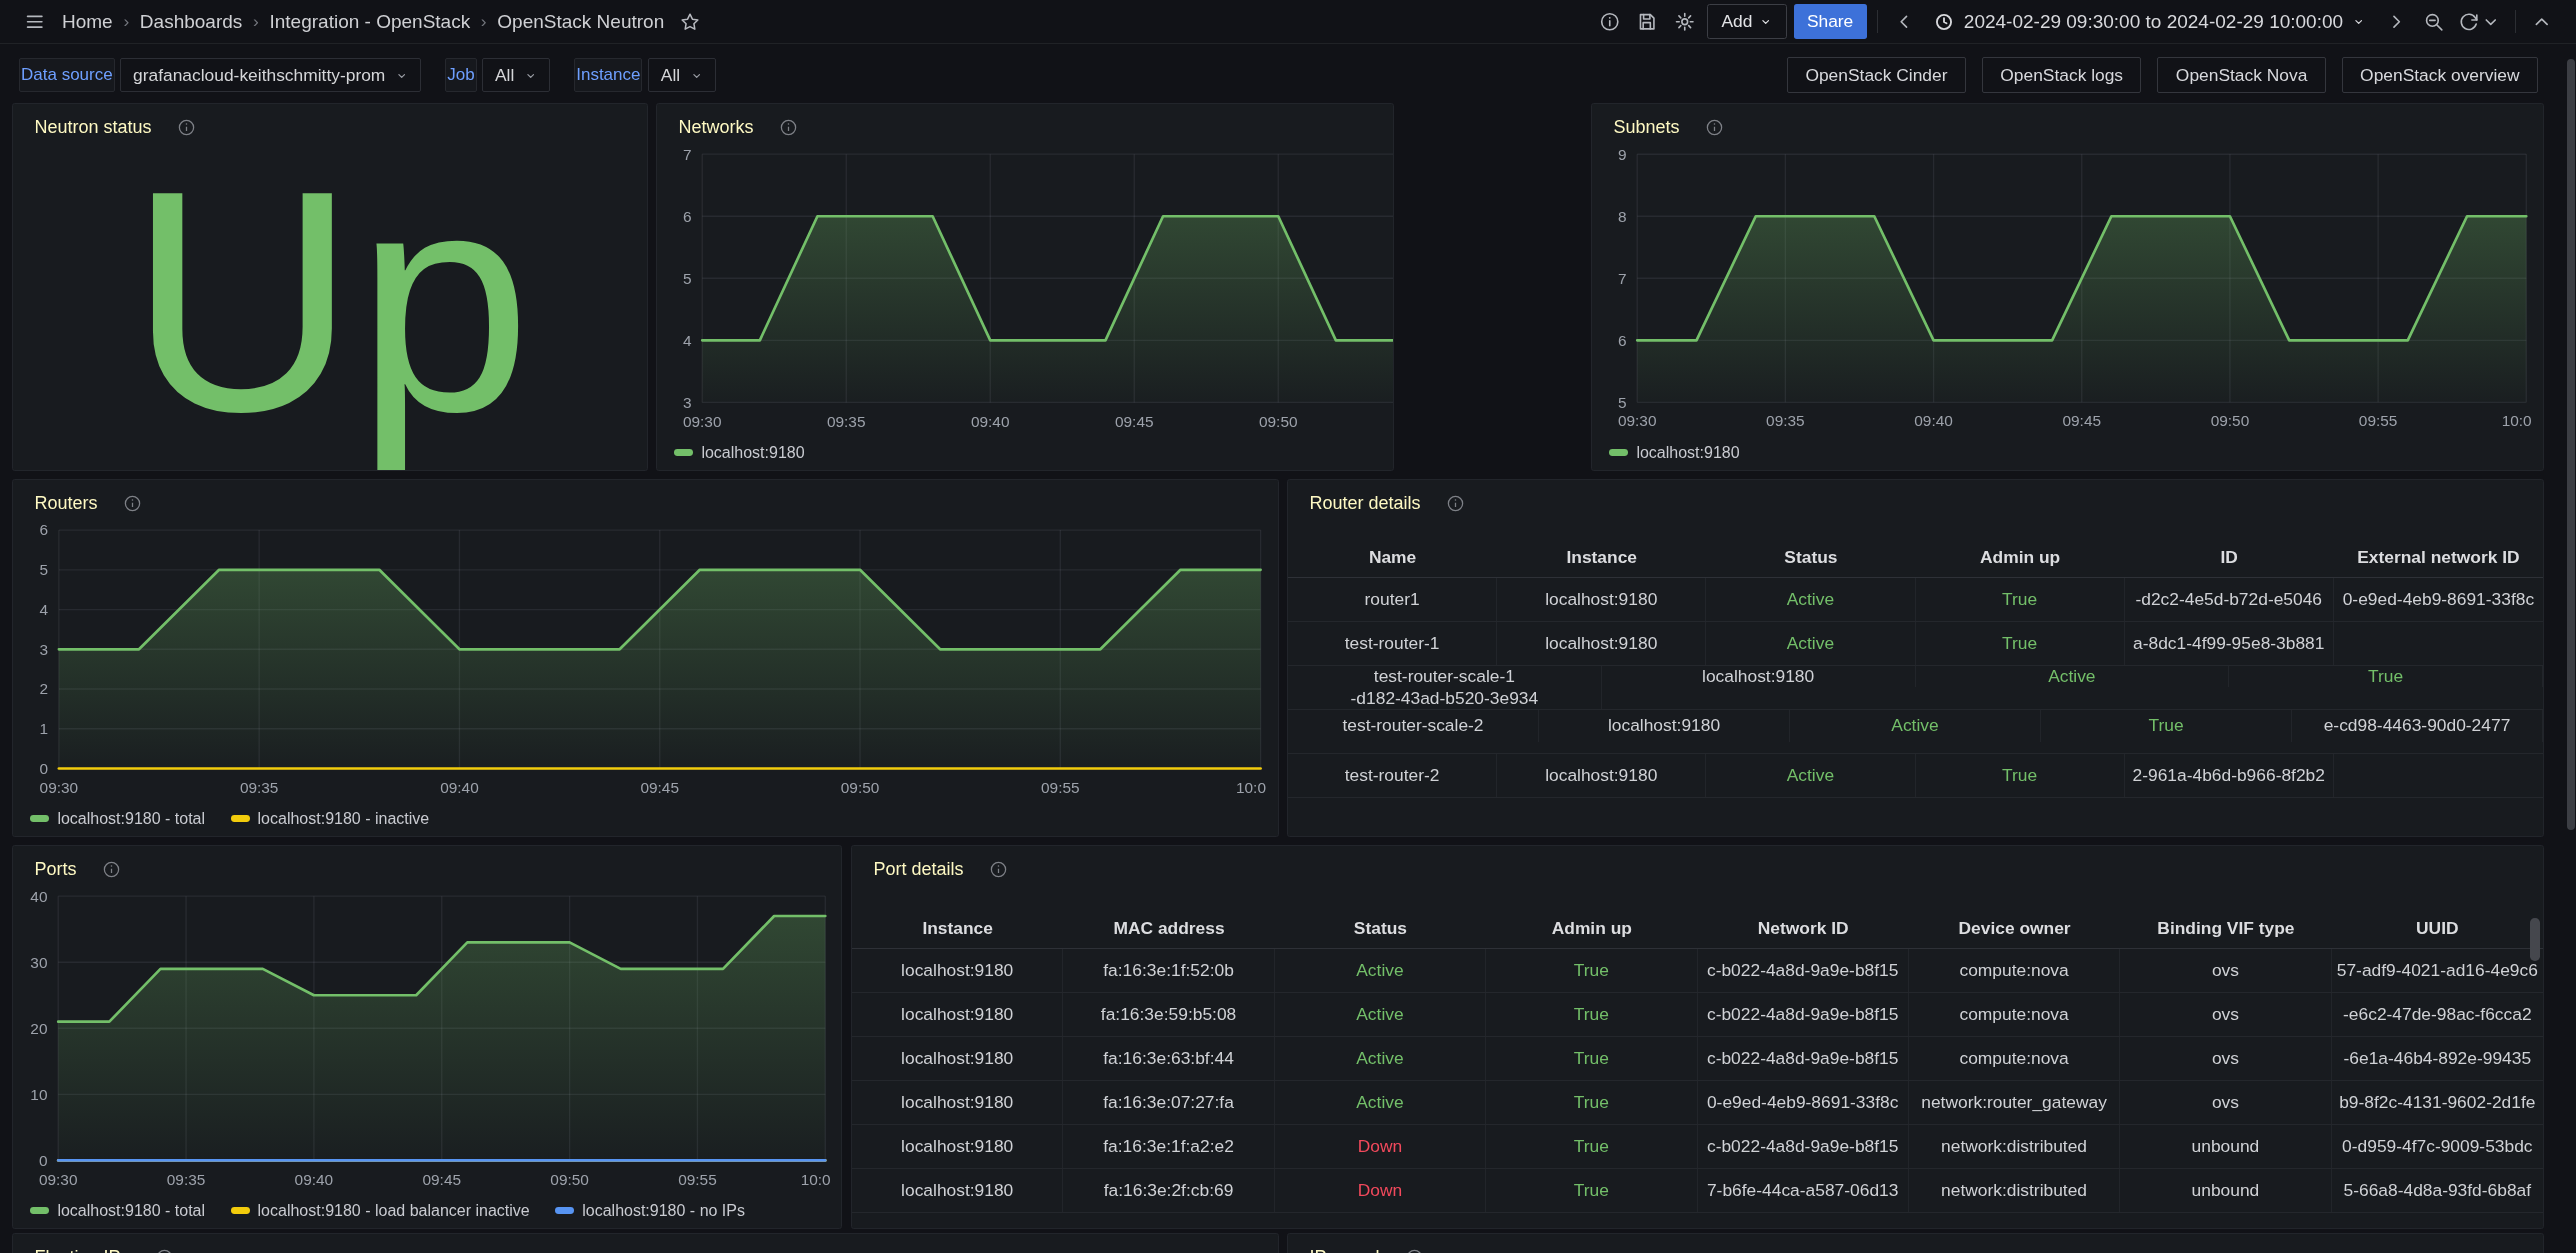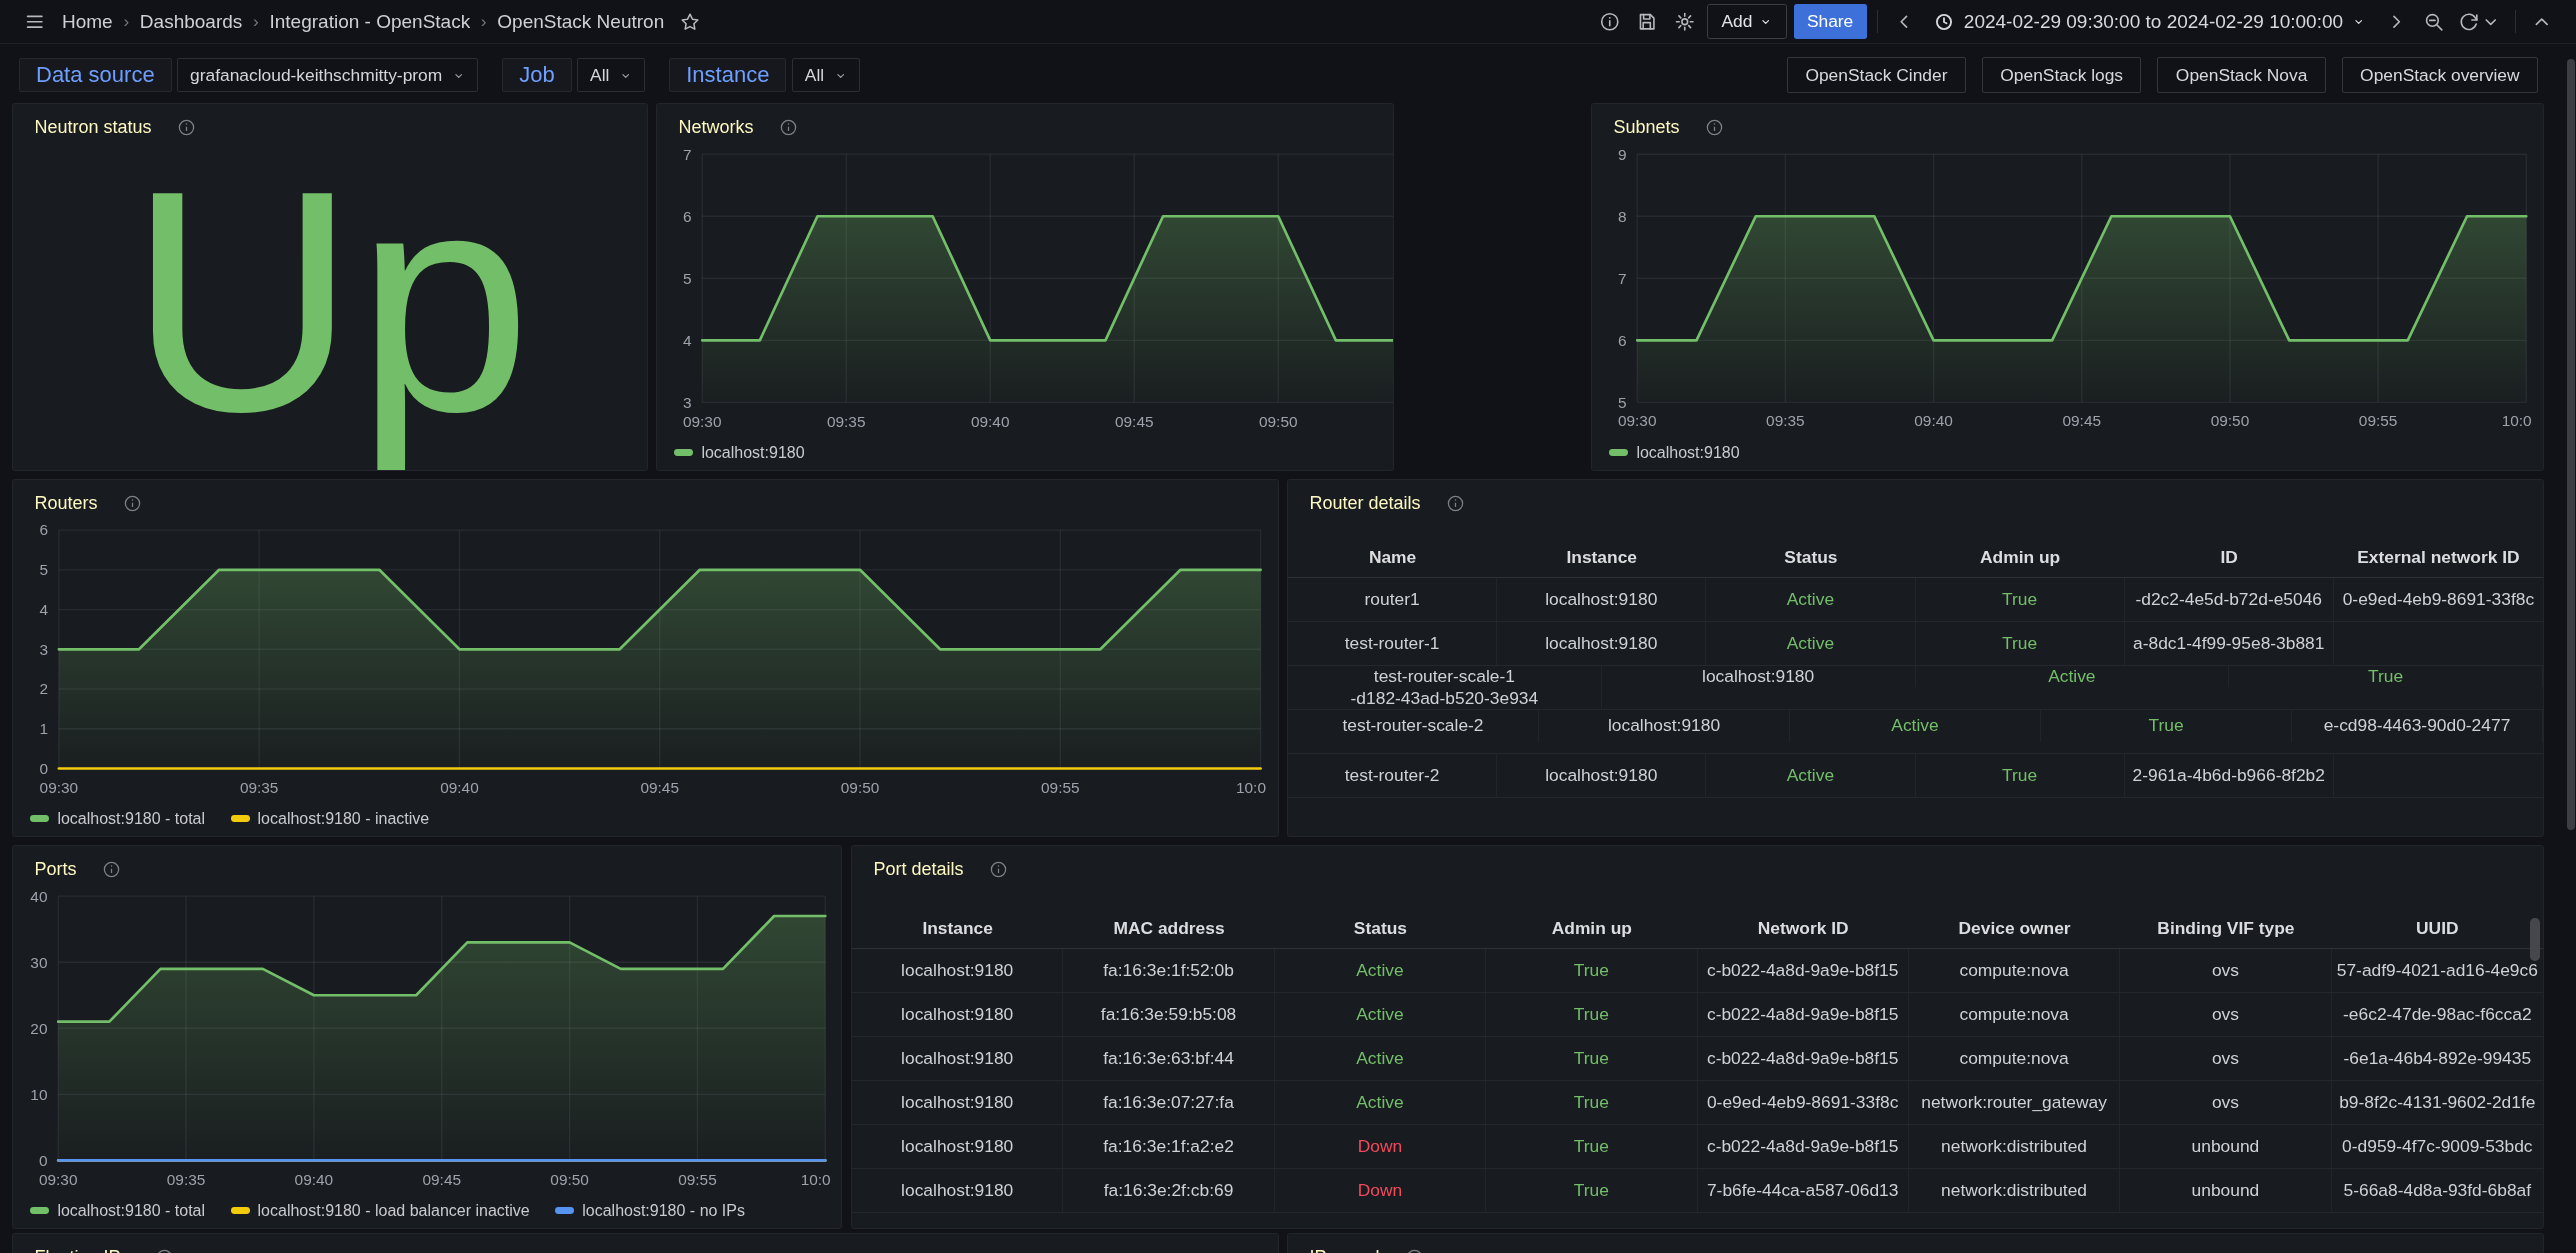--- a/index.html
+++ b/index.html
@@ -25,22 +25,22 @@
     font-size:17.4px;cursor:pointer;border:0.7px solid transparent;background:transparent;color:#e2e3e6;}
   .btn.secondary{border-color:#3c3e45;}
   .btn.primary{background:#3d71d9;color:#fff;font-weight:500;border:none;}
   .chev{width:13.4px;height:13.4px;stroke:currentColor;fill:none;stroke-width:2.2;stroke-linecap:round;stroke-linejoin:round;}
   .timebtn{display:flex;align-items:center;gap:9.4px;height:35px;padding:0 8px;background:none;
     border:none;color:#d8d9dd;font-size:19px;cursor:pointer;white-space:nowrap;}
   .divider{width:0.7px;height:23px;background:#2c2e33;margin:0 4px;}
 
   
   .toolbar{display:flex;align-items:center;padding:13.4px 38px 9.4px 19px;gap:6.7px;}
-  .varlabel{height:34px;display:flex;align-items:center;padding:0 16px;border:0.7px solid #26282e;
-    background:#16181d;border-radius:2px;color:#6e9fff;font-size:22px;cursor:default;}
+  .varlabel{height:34px;display:flex;align-items:center;padding:0 1px;border:0.7px solid #26282e;
+    background:#16181d;border-radius:2px;color:#6e9fff;font-size:17px;cursor:default;}
   .varvalue{height:34px;display:flex;align-items:center;gap:9.4px;padding:0 12px;border:0.7px solid #2c2e35;
     border-radius:2px;color:#d5d6d9;font-size:17.4px;cursor:pointer;background:transparent;}
   .varvalue .chev{color:#9a9da4;}
   .vargroup{display:flex;gap:5.4px;margin-right:17.4px;}
   .linkrow{margin-left:auto;display:flex;gap:16px;border-radius:7px;}
   .linkbtn{height:36px;padding:0 17.4px;border:0.7px solid #34363d;border-radius:2px;background:transparent;
     color:#d8d9dd;font-size:17.4px;cursor:pointer;white-space:nowrap;}
 
   
   #dash{position:relative;width:2576px;height:1151px;}

